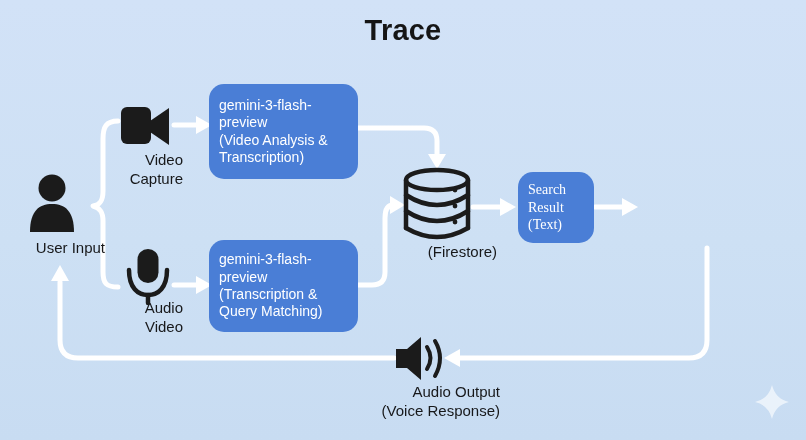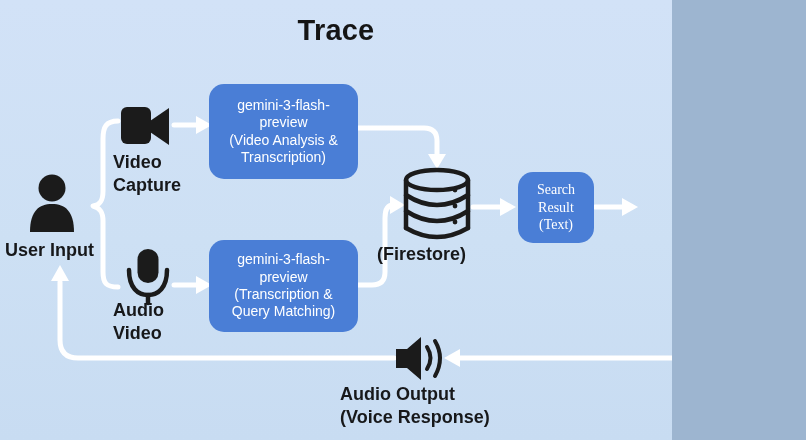--- a/index.html
+++ b/index.html
@@ -2,47 +2,47 @@
 <html><head>
 <meta charset="utf-8">
 <style>
   html,body{margin:0;padding:0;}
   body{
     font-family:"Liberation Sans","DejaVu Sans",sans-serif;
     background:#9db5d0;
   }
   .stage{
     position:relative;
-    width:672px;height:440px;
+    width:806px;height:440px;
     background:linear-gradient(180deg,#d2e2f7 0%,#cde0f4 55%,#c8dcf2 100%);
     overflow:hidden;
   }
   .stage *{box-sizing:border-box;}
   .title{
     position:absolute;left:0;top:14px;width:100%;
     text-align:center;
     font-size:29px;font-weight:700;color:#151515;
     letter-spacing:.2px;
   }
   svg.layer{position:absolute;left:0;top:0;}
   .node{
     position:absolute;
     background:#4a7ed6;
     border-radius:15px;
     color:#ffffff;
     display:flex;flex-direction:column;align-items:center;justify-content:center;
-    text-align:center;
+    text-align:left;
     font-size:14px;line-height:1.24;
     padding:8px 10px;
   }
   .node .nm,.node .ds{display:block;width:100%;}
   .lbl{
     position:absolute;
-    text-align:left;
-    font-size:18px;line-height:1.25;font-weight:700;color:#17181a;
+    text-align:right;
+    font-size:15px;line-height:1.25;font-weight:400;color:#17181a;
   }
   .lbl .sub{display:block;}
 </style>
 </head>
 <body>
 
 <div class="stage">
 
   <div class="title">Trace</div>
 

